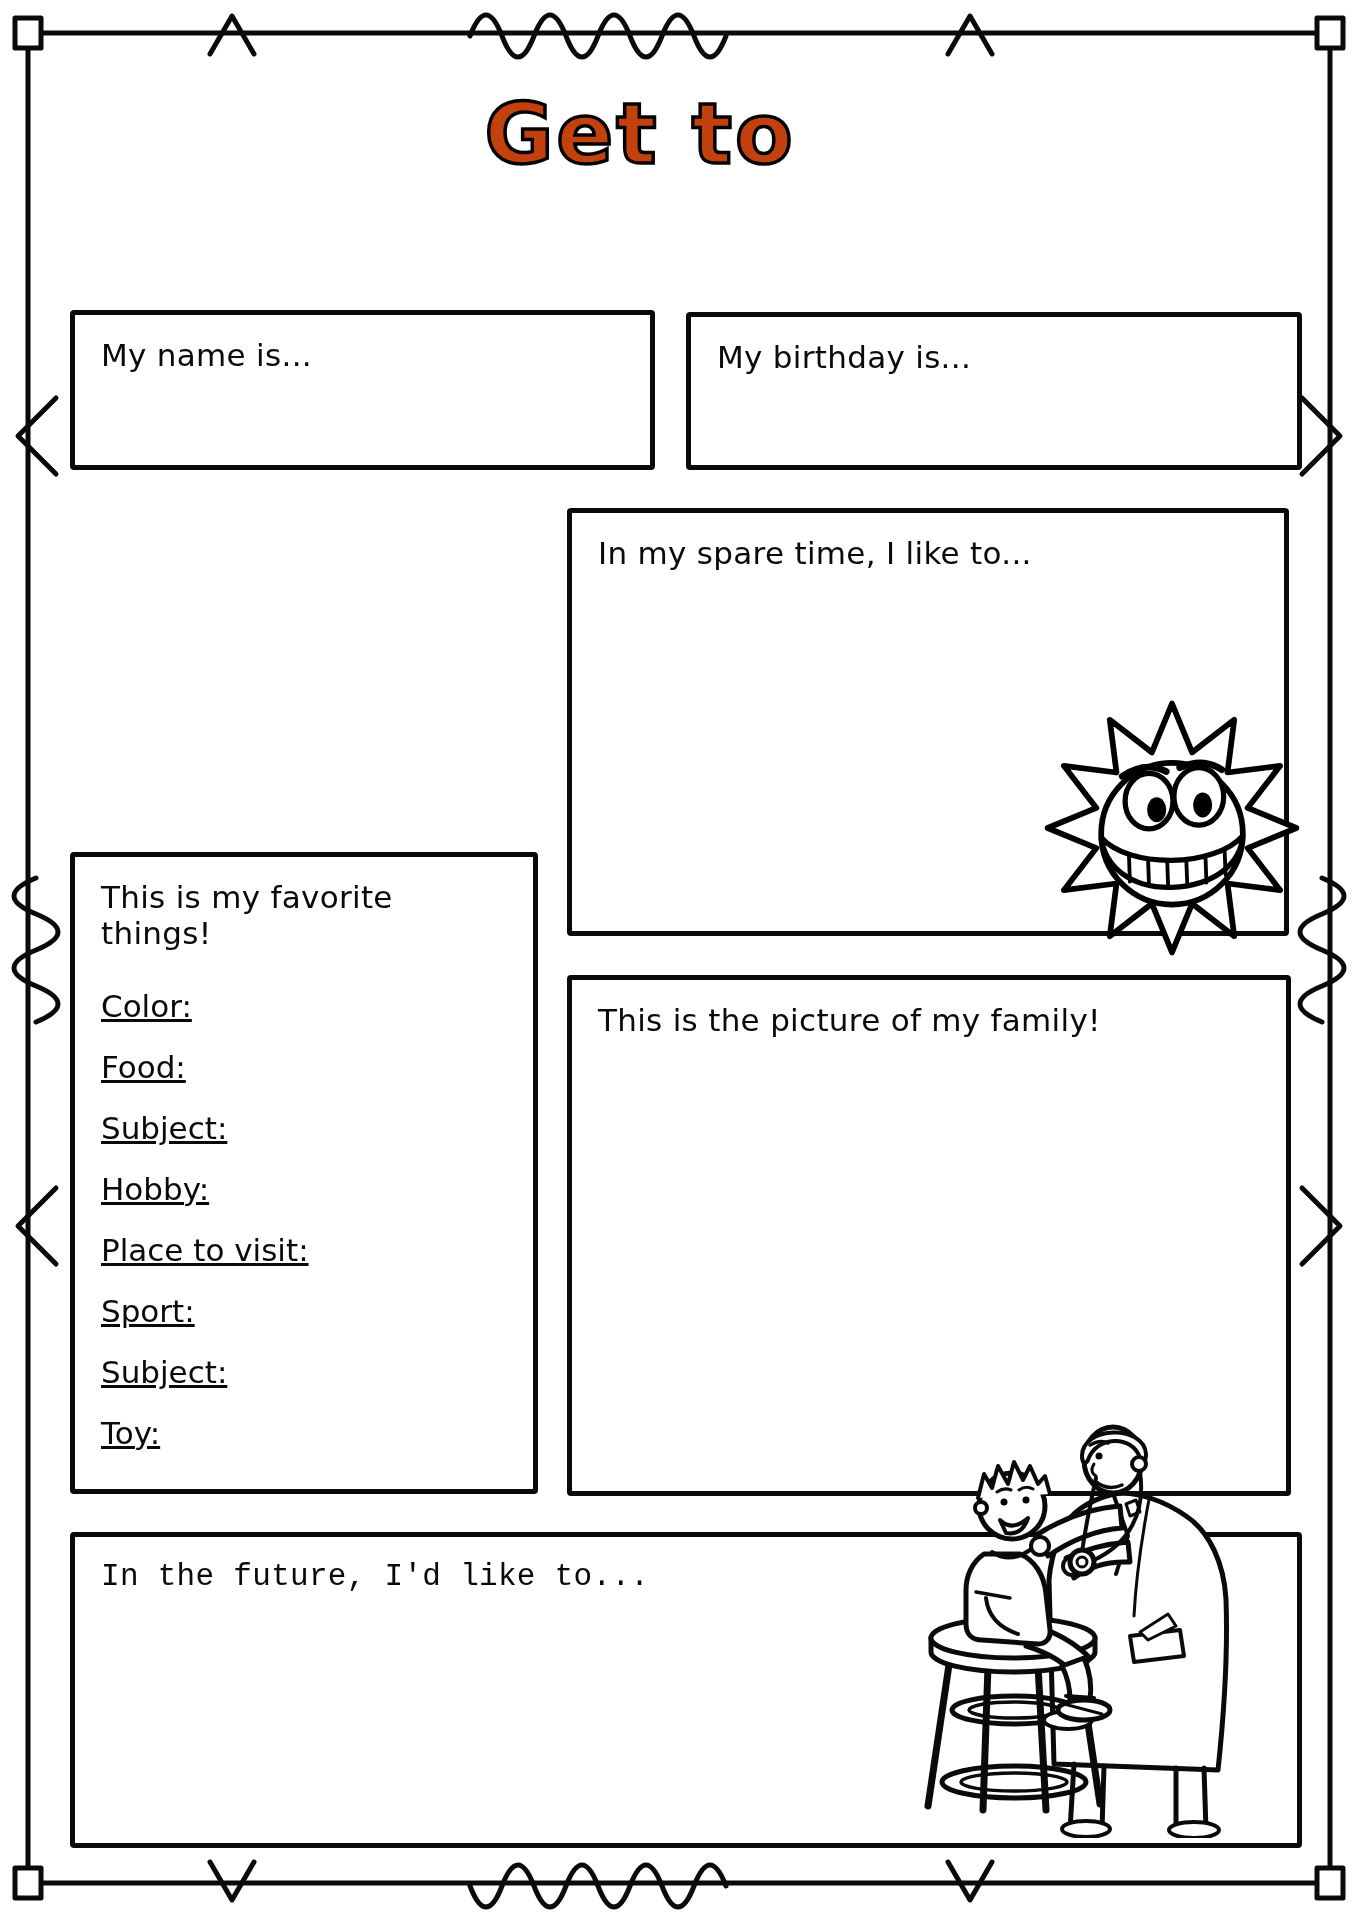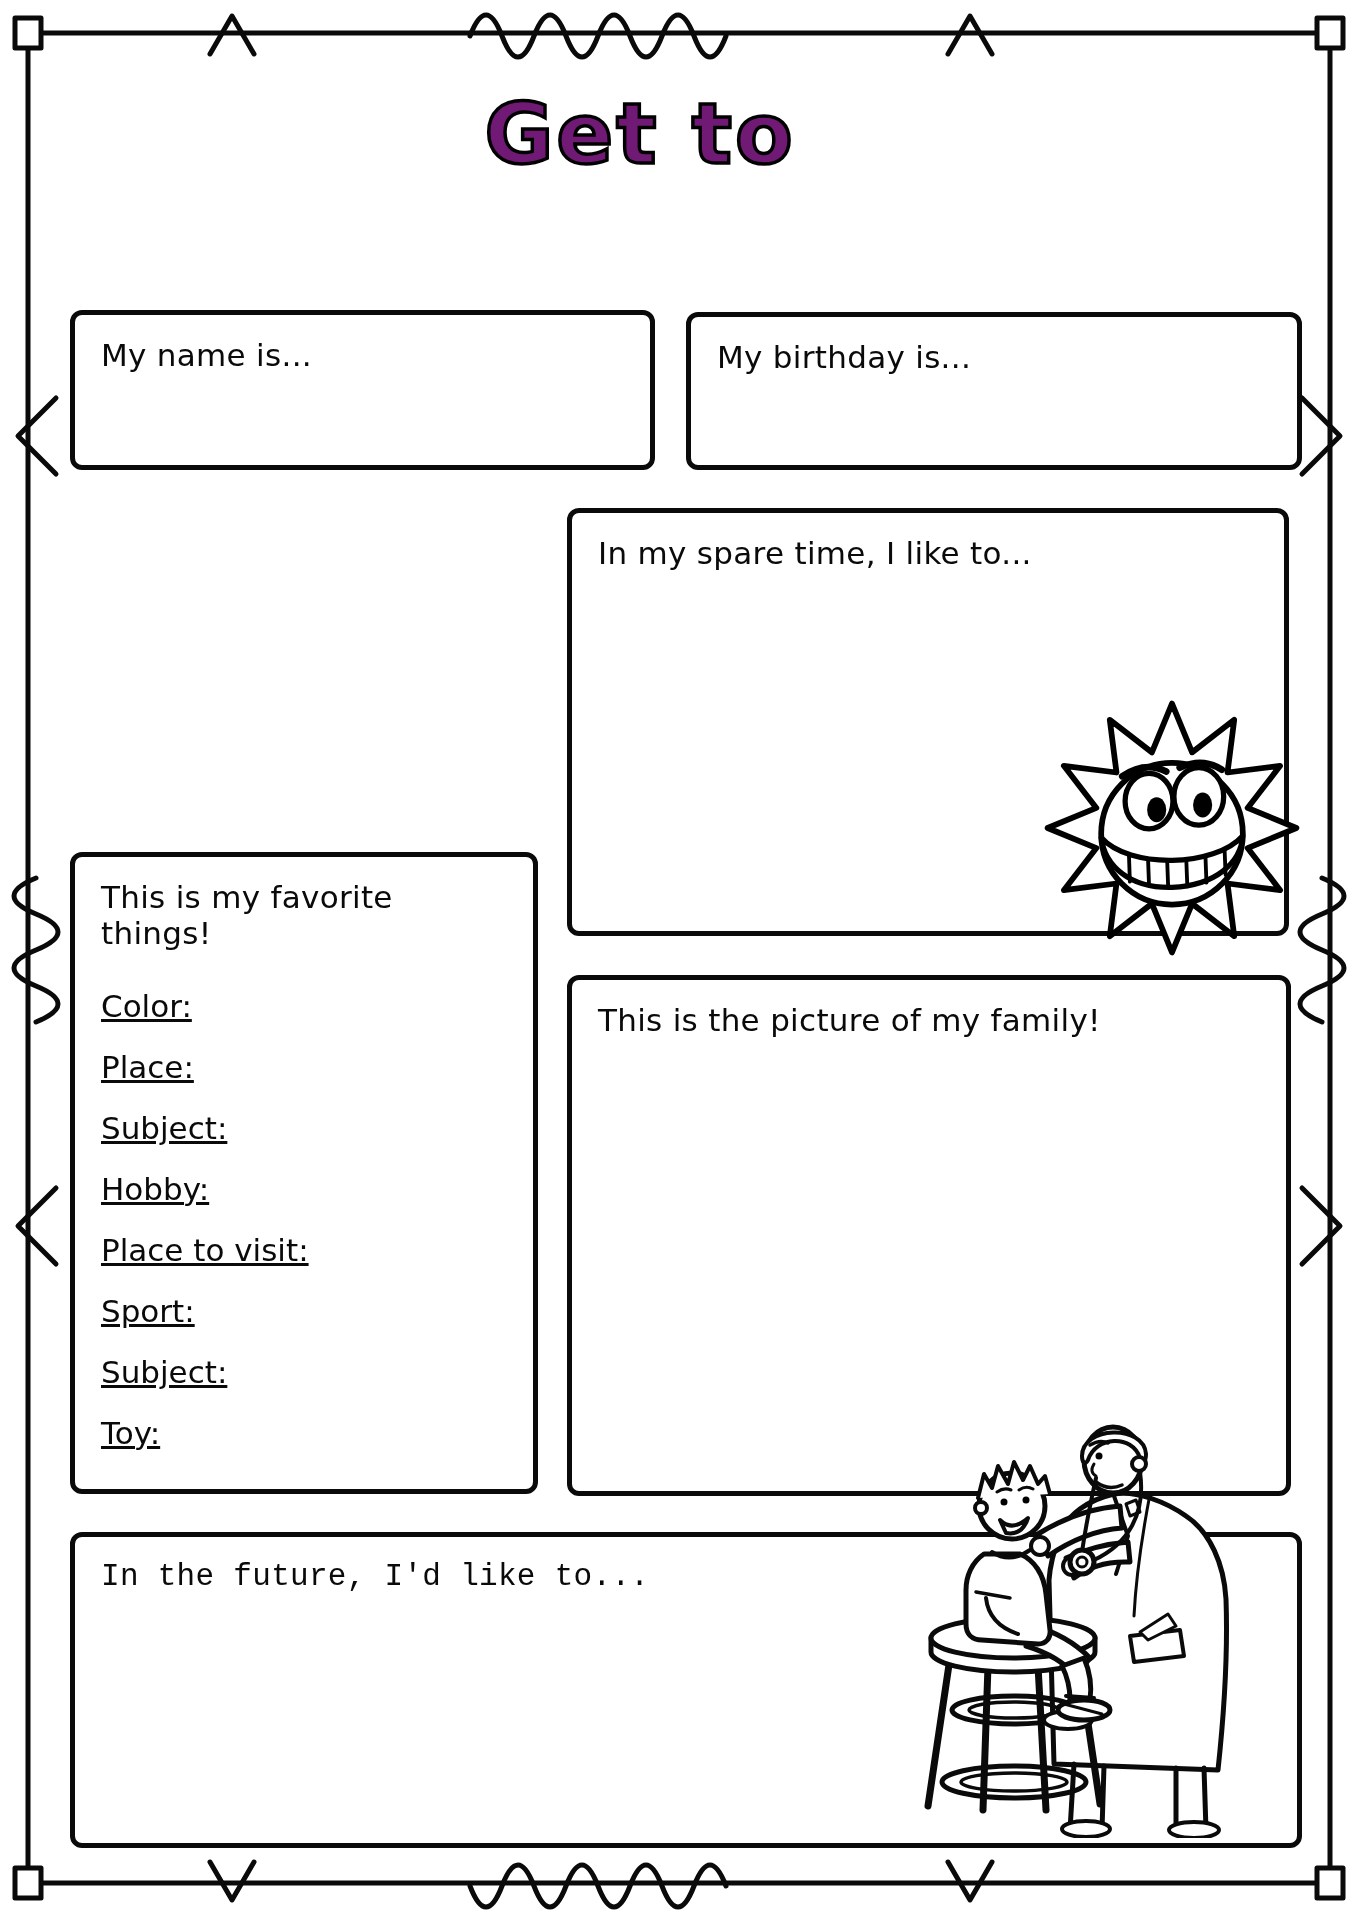--- a/index.html
+++ b/index.html
@@ -3,27 +3,27 @@
 <meta charset="utf-8">
 <style>
   html,body{margin:0;padding:0;background:#fff;}
   .page{
     position:relative; width:1358px; height:1920px; background:#fff;
     font-family:"DejaVu Sans", sans-serif; color:#0a0a0a; overflow:hidden;
   }
   .deco-svg{position:absolute; left:0; top:0; z-index:0; pointer-events:none;}
   .title{
     position:absolute; top:92px; left:0; width:1280px; text-align:center;
-    font-weight:bold; color:#701a75; z-index:1; line-height:1.0; letter-spacing:3px;
+    font-weight:bold; color:#c2410c; z-index:1; line-height:1.0; letter-spacing:3px;
     -webkit-text-stroke:3.5px #000;
   }
   .title .t1{font-size:84px; display:block;}
   .title .t2{font-size:94px; display:block; margin-top:4px;}
   .box{
-    position:absolute; border:5px solid #0a0a0a; border-radius:12px;
+    position:absolute; border:5px solid #0a0a0a; border-radius:4px;
     background:#fff; box-sizing:border-box; z-index:1; padding:22px 26px;
   }
   .label{font-size:31px; letter-spacing:0.3px;}
   
   .box-name     {left:70px;  top:310px;  width:585px;  height:160px;}
   .box-birthday {left:686px; top:312px;  width:616px;  height:158px;}
   .box-three    {left:70px;  top:508px;  width:468px;  height:300px;}
   .box-spare    {left:567px; top:508px;  width:722px;  height:428px;}
   .box-fav      {left:70px;  top:852px;  width:468px;  height:642px;}
   .box-family   {left:567px; top:975px;  width:724px;  height:521px;}
@@ -84,21 +84,21 @@
 
 
   <div class="box box-spare">
     <div class="label">In my spare time, I like to...</div>
   </div>
 
   <div class="box box-fav">
     <div class="label">This is my favorite things!</div>
     <div class="fav-list">
       <div class="fav-item">Color:</div>
-      <div class="fav-item">Place:</div>
+      <div class="fav-item">Food:</div>
       <div class="fav-item">Subject:</div>
       <div class="fav-item">Hobby:</div>
       <div class="fav-item">Place to visit:</div>
       <div class="fav-item">Sport:</div>
       <div class="fav-item">Subject:</div>
       <div class="fav-item">Toy:</div>
     </div>
   </div>
 
   <div class="box box-family">

